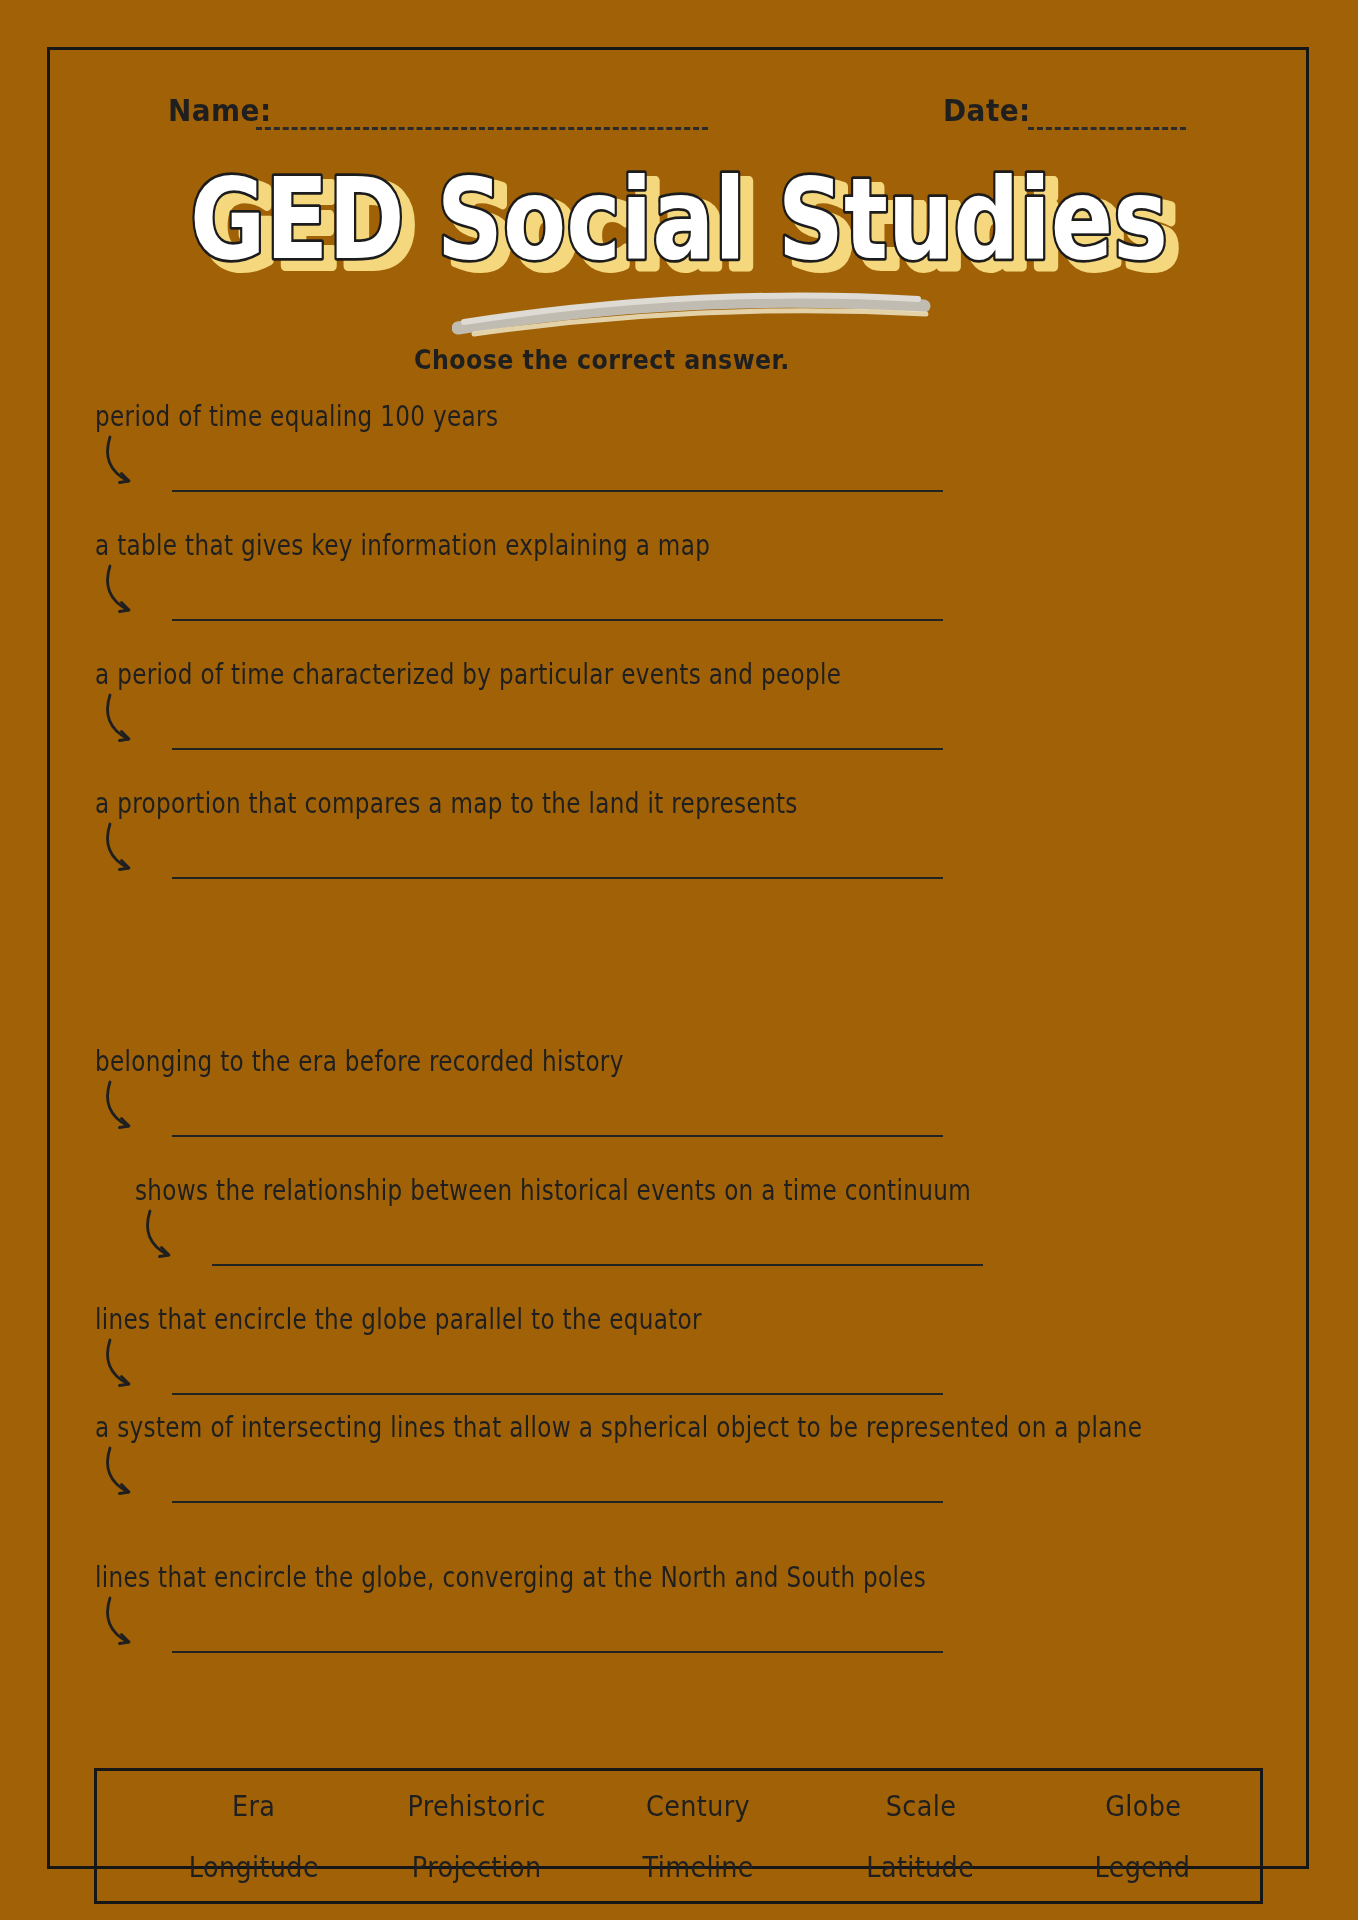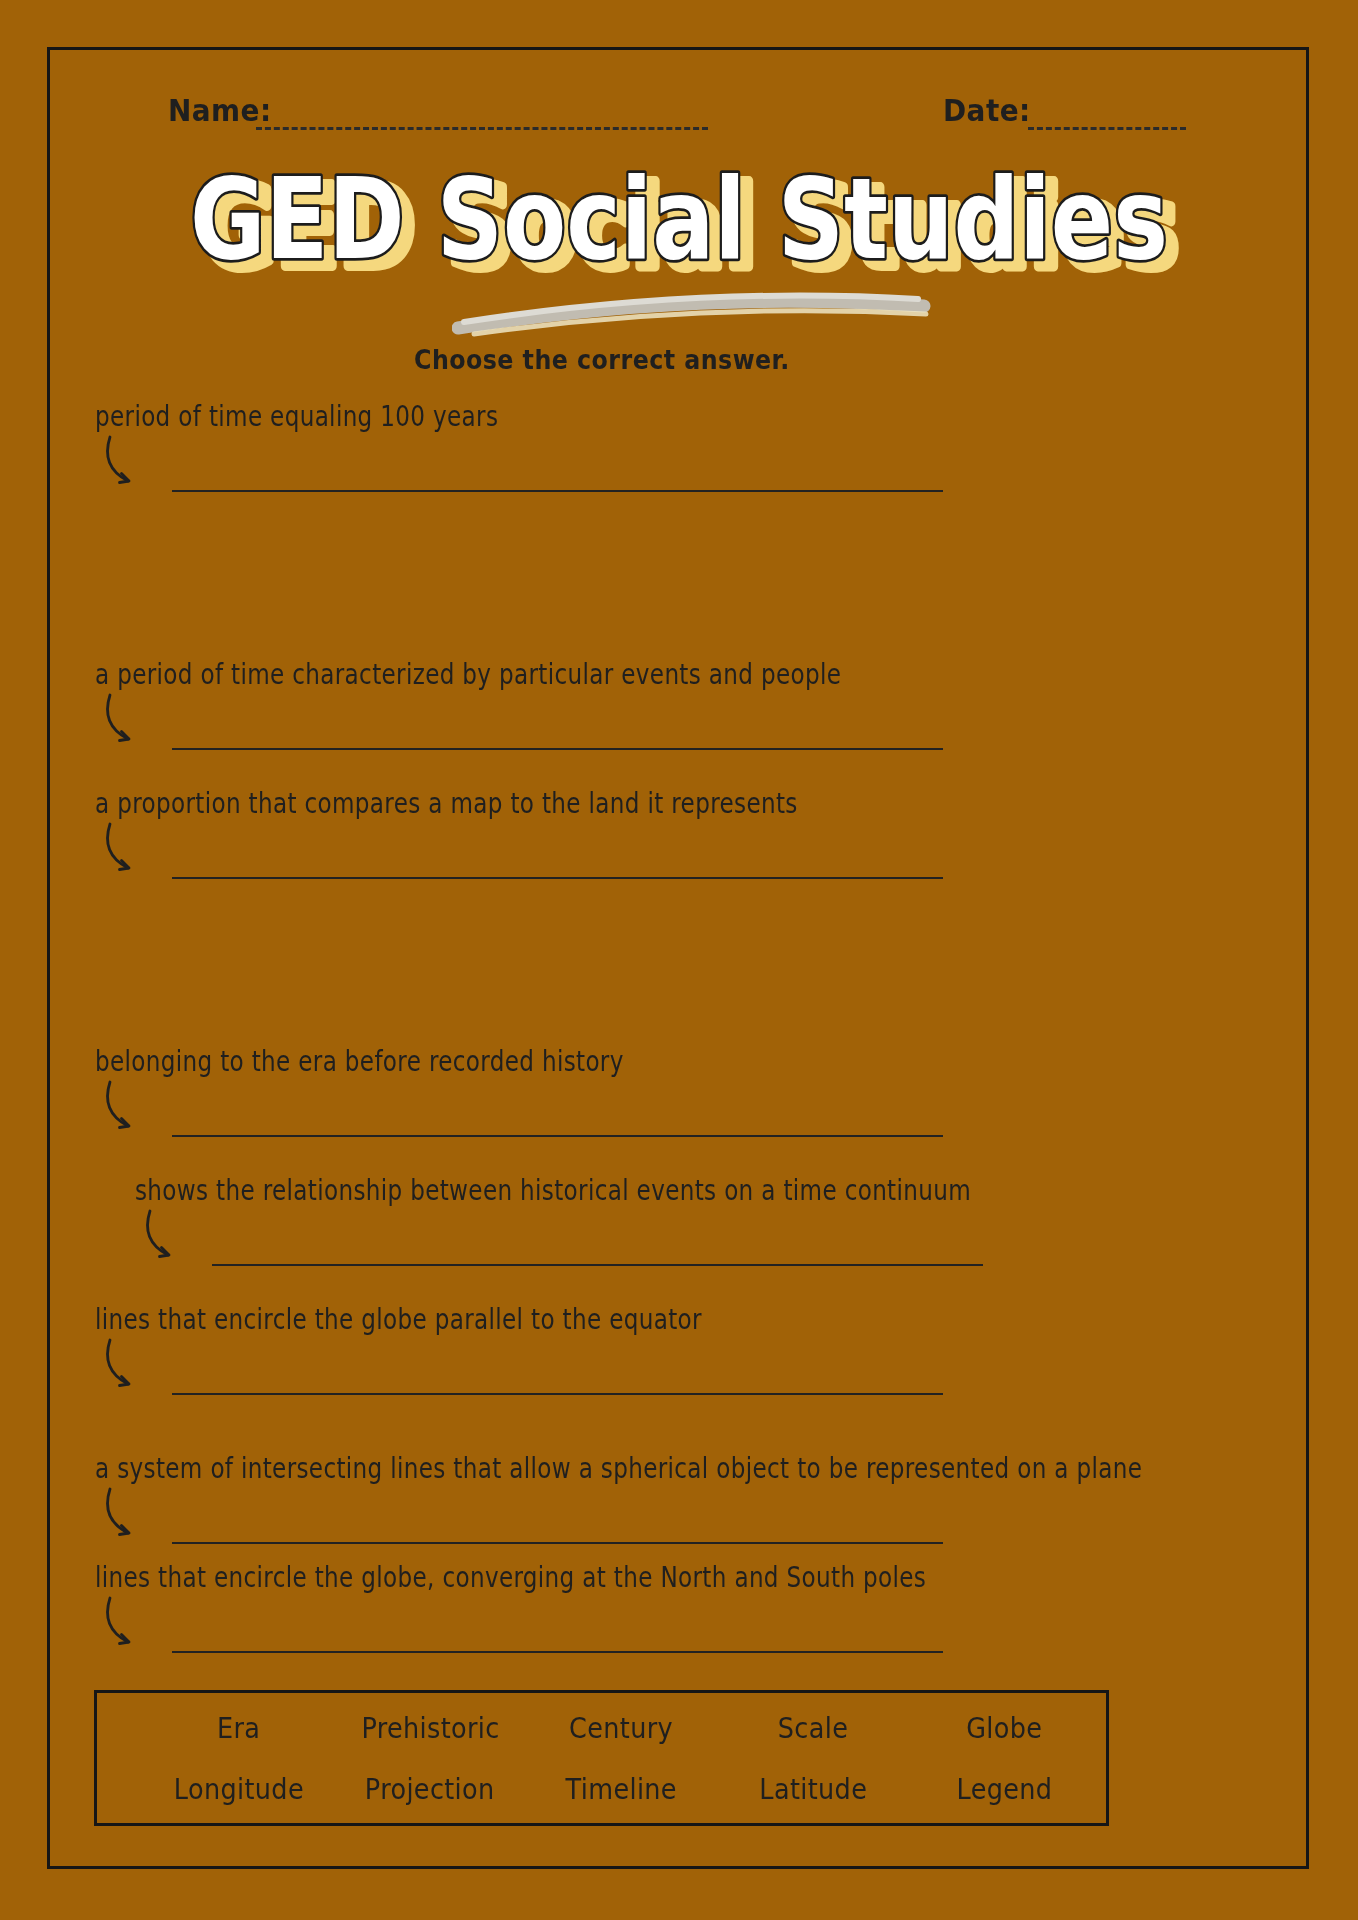--- a/index.html
+++ b/index.html
@@ -49,21 +49,21 @@
     position:absolute;left:95px;top:0;font-size:27.5px;font-weight:500;
     transform:scaleX(.84);transform-origin:left top;white-space:nowrap;letter-spacing:.4px;
   }
   .q-arrow{position:absolute;left:98px;top:34px;}
   .q-line{
     position:absolute;left:172px;top:89px;width:771px;height:3px;
     border-bottom:2.6px solid #222222;box-sizing:border-box;
   }
   
   .word-bank{
-    position:absolute;left:94px;top:1690px;width:1015px;height:136px;
+    position:absolute;left:94px;top:1768px;width:1169px;height:136px;
     border:3px solid #161616;box-sizing:border-box;padding-left:40px;
   }
   .wb-grid{
     display:grid;width:100%;height:100%;
     grid-template-columns:repeat(5,1fr);grid-template-rows:1fr 1fr;
     align-items:center;justify-items:center;padding:4px 6px;box-sizing:border-box;
   }
   .wb-word{
     font-size:29px;font-weight:500;letter-spacing:.4px;
     transform:scaleX(.88);white-space:nowrap;
@@ -96,20 +96,28 @@
 
   <div class="questions">
       <div class="q" style="top: 0px;">
         <div class="q-text">period of time equaling 100 years</div>
         <svg class="q-arrow" width="44" height="56" viewBox="0 0 44 56">
           <path d="M12 3 C 6.5 20, 8.5 36, 30 47" fill="none" stroke="#1f1f1f" stroke-width="2.8" stroke-linecap="round"></path>
           <path d="M31 47 L23.5 39.5 M31 47 L21.5 48.5" fill="none" stroke="#1f1f1f" stroke-width="2.8" stroke-linecap="round"></path>
         </svg>
         <div class="q-line"></div>
       </div>
+      <div class="q" style="top: 129px;">
+        <div class="q-text">a table that gives key information explaining a map</div>
+        <svg class="q-arrow" width="44" height="56" viewBox="0 0 44 56">
+          <path d="M12 3 C 6.5 20, 8.5 36, 30 47" fill="none" stroke="#1f1f1f" stroke-width="2.8" stroke-linecap="round"></path>
+          <path d="M31 47 L23.5 39.5 M31 47 L21.5 48.5" fill="none" stroke="#1f1f1f" stroke-width="2.8" stroke-linecap="round"></path>
+        </svg>
+        <div class="q-line"></div>
+      </div>
       <div class="q" style="top: 258px;">
         <div class="q-text">a period of time characterized by particular events and people</div>
         <svg class="q-arrow" width="44" height="56" viewBox="0 0 44 56">
           <path d="M12 3 C 6.5 20, 8.5 36, 30 47" fill="none" stroke="#1f1f1f" stroke-width="2.8" stroke-linecap="round"></path>
           <path d="M31 47 L23.5 39.5 M31 47 L21.5 48.5" fill="none" stroke="#1f1f1f" stroke-width="2.8" stroke-linecap="round"></path>
         </svg>
         <div class="q-line"></div>
       </div>
       <div class="q" style="top: 387px;">
         <div class="q-text">a proportion that compares a map to the land it represents</div>
@@ -136,21 +144,21 @@
         <div class="q-line"></div>
       </div>
       <div class="q" style="top: 903px; padding-left: 48px;">
         <div class="q-text">lines that encircle the globe parallel to the equator</div>
         <svg class="q-arrow" width="44" height="56" viewBox="0 0 44 56">
           <path d="M12 3 C 6.5 20, 8.5 36, 30 47" fill="none" stroke="#1f1f1f" stroke-width="2.8" stroke-linecap="round"></path>
           <path d="M31 47 L23.5 39.5 M31 47 L21.5 48.5" fill="none" stroke="#1f1f1f" stroke-width="2.8" stroke-linecap="round"></path>
         </svg>
         <div class="q-line"></div>
       </div>
-      <div class="q" style="top: 1052px; text-decoration: underline;">
+      <div class="q" style="top: 1011px; text-decoration: underline;">
         <div class="q-text">a system of intersecting lines that allow a spherical object to be represented on a plane</div>
         <svg class="q-arrow" width="44" height="56" viewBox="0 0 44 56">
           <path d="M12 3 C 6.5 20, 8.5 36, 30 47" fill="none" stroke="#1f1f1f" stroke-width="2.8" stroke-linecap="round"></path>
           <path d="M31 47 L23.5 39.5 M31 47 L21.5 48.5" fill="none" stroke="#1f1f1f" stroke-width="2.8" stroke-linecap="round"></path>
         </svg>
         <div class="q-line"></div>
       </div>
       <div class="q" style="top: 1161px;">
         <div class="q-text">lines that encircle the globe, converging at the North and South poles</div>
         <svg class="q-arrow" width="44" height="56" viewBox="0 0 44 56">

